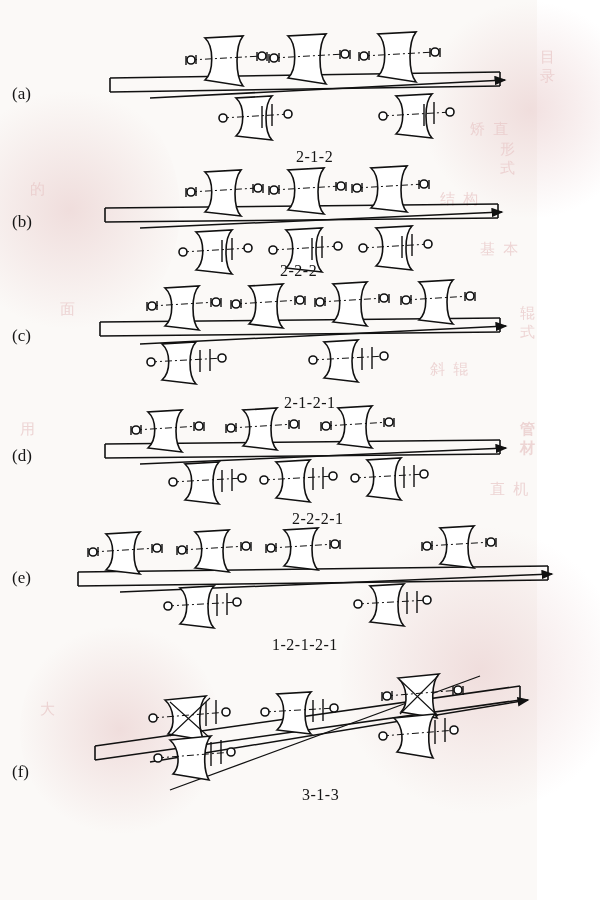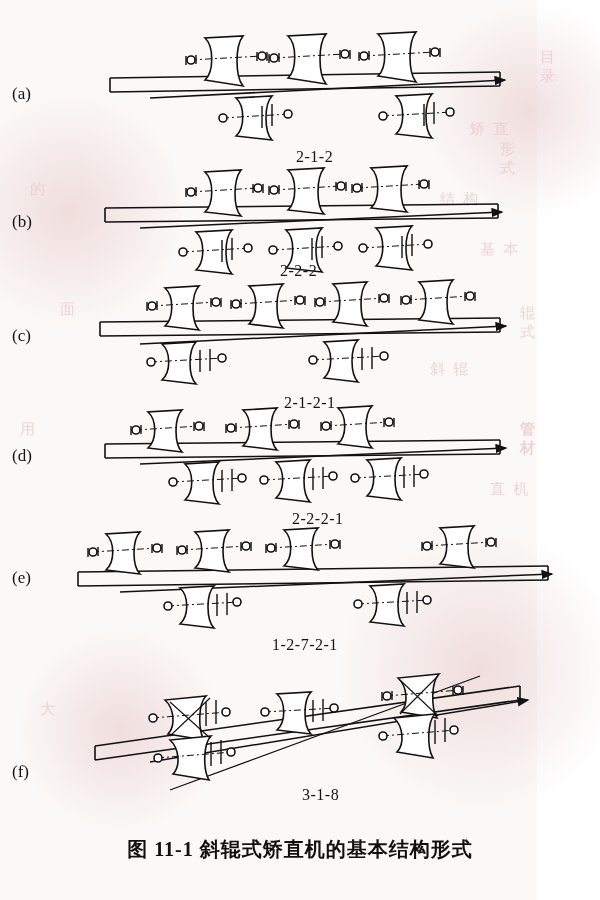--- a/index.html
+++ b/index.html
@@ -421,18 +421,17 @@
   <div class="row-label" style="left:12px;top:212px;">(b)</div>
   <div class="row-label" style="left:12px;top:326px;">(c)</div>
   <div class="row-label" style="left:12px;top:446px;">(d)</div>
   <div class="row-label" style="left:12px;top:568px;">(e)</div>
   <div class="row-label" style="left:12px;top:762px;">(f)</div>
 
   <div class="config-label" style="left:296px;top:148px;">2-1-2</div>
   <div class="config-label" style="left:280px;top:262px;">2-2-2</div>
   <div class="config-label" style="left:284px;top:394px;">2-1-2-1</div>
   <div class="config-label" style="left:292px;top:510px;">2-2-2-1</div>
-  <div class="config-label" style="left:272px;top:636px;">1-2-7-2-1</div>
-  <div class="config-label" style="left:302px;top:786px;">3-1-8</div>
-
-  <div class="caption" style="top:836px;">图 11-1   斜辊式矫直机的基本结构形式</div>
+  <div class="config-label" style="left:272px;top:636px;">1-2-1-2-1</div>
+  <div class="config-label" style="left:302px;top:786px;">3-1-3</div>
+
 
 </div>
 
 </body></html>

